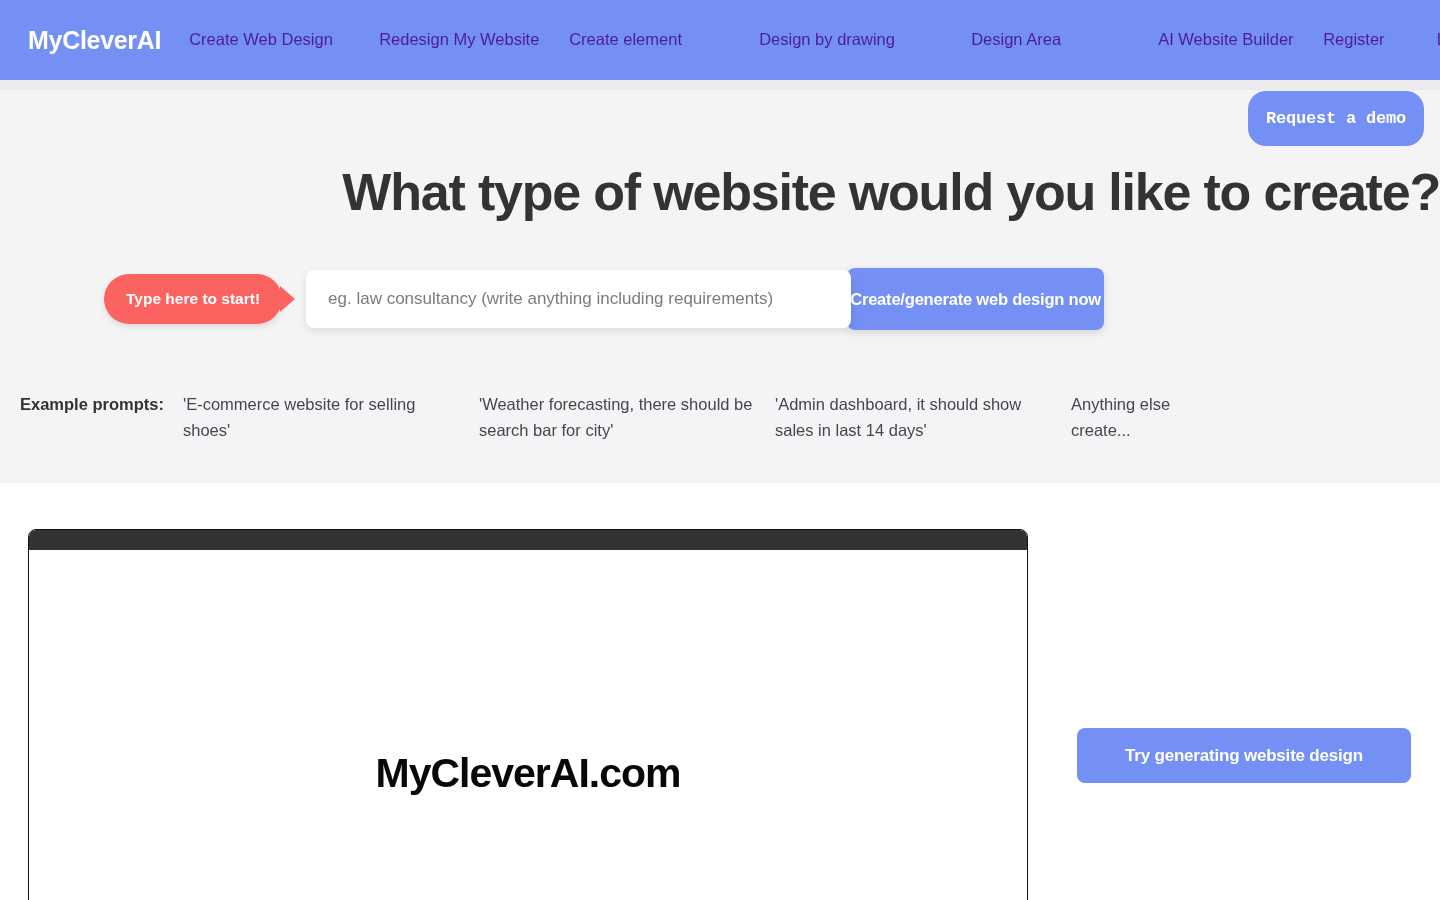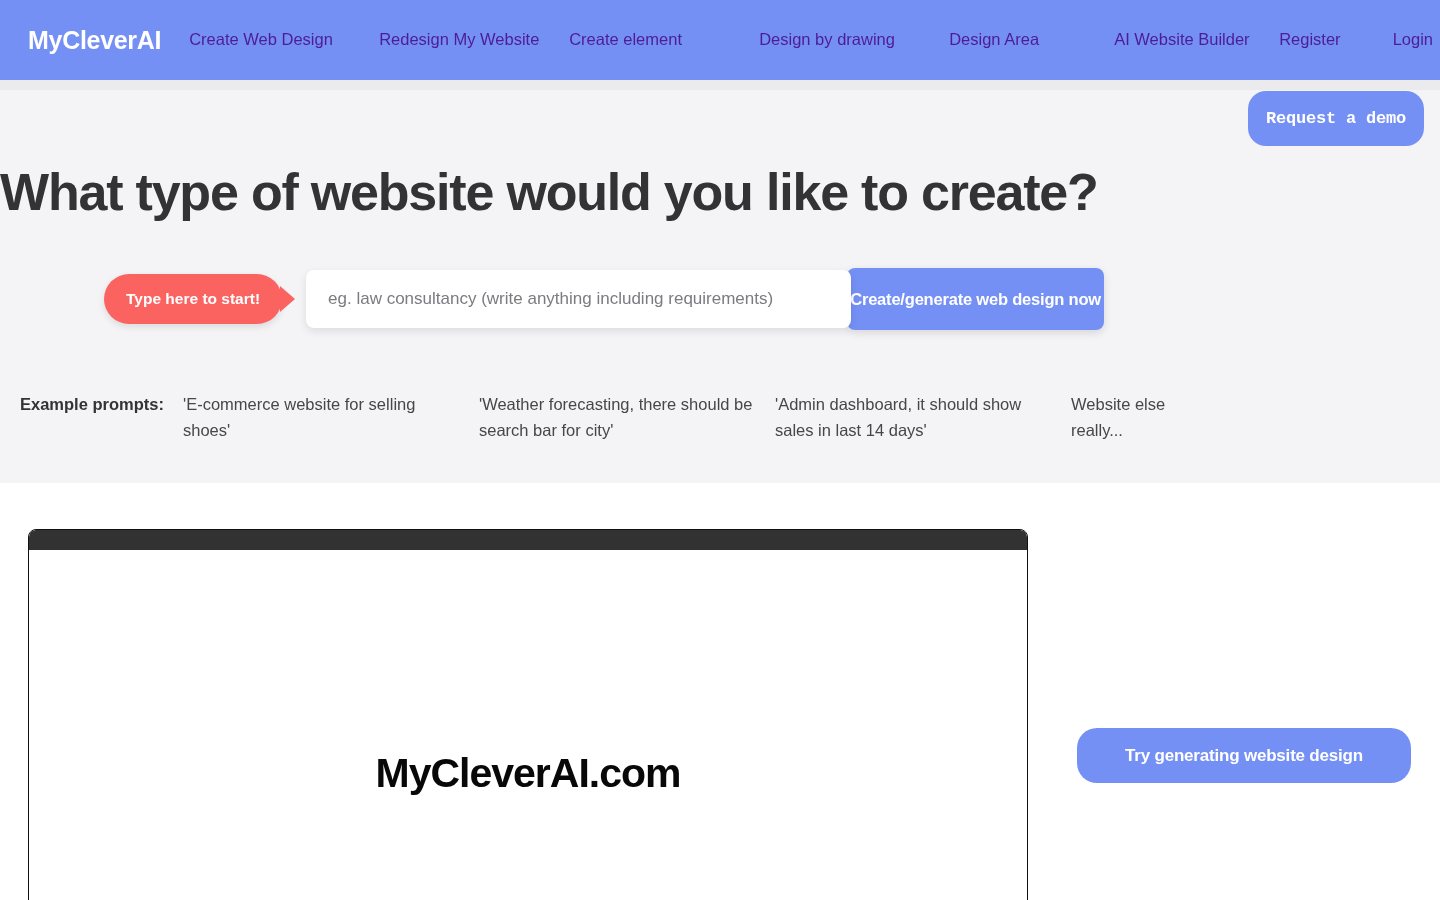--- a/index.html
+++ b/index.html
@@ -39,21 +39,21 @@
   }
   .nav-item {
     color: #4c1d95;
     font-size: 16.5px;
     font-weight: 500;
     line-height: 1.45;
     width: 190px;
     cursor: pointer;
     padding-right: 18px;
   }
-  .nav-item.narrow { width: 165px; }
+  .nav-item.narrow { width: 165px; margin-left: 22px; }
   .nav-right {
     display: flex;
     align-items: center;
     gap: 52px;
     padding-right: 8px;
   }
   .nav-right .nav-item {
     width: auto;
     padding-right: 0;
   }
@@ -89,21 +89,21 @@
     padding: 18px 18px;
     cursor: pointer;
     letter-spacing: -0.2px;
   }
 
   .hero-title {
     position: absolute;
     top: 82px;
     left: 0;
     width: 1440px;
-    text-align: left;
+    text-align: right;
     font-size: 52px;
     font-weight: bold;
     color: #333336;
     letter-spacing: -1.2px;
   }
 
   
   .search-row {
     position: absolute;
     top: 188px;
@@ -231,21 +231,21 @@
   }
   .btn-try {
     position: absolute;
     top: 245px;
     left: 1077px;
     width: 334px;
     height: 55px;
     background: #7590f5;
     color: #ffffff;
     border: none;
-    border-radius: 20px;
+    border-radius: 8px;
     font-family: "Liberation Sans", sans-serif;
     font-size: 17px;
     font-weight: bold;
     cursor: pointer;
     letter-spacing: -0.2px;
   }
 </style>
 </head>
 <body>
 
@@ -278,21 +278,21 @@
     <div class="badge">Type here to start!</div>
     <input class="search-field" type="text" placeholder="eg. law consultancy (write anything including requirements)" style="">
     <button class="btn-generate">Create/generate web design now</button>
   </div>
 
   <div class="prompts">
     <div class="prompts-label">Example prompts:</div>
     <div class="prompt-item">'E-commerce website for selling shoes'</div>
     <div class="prompt-item">'Weather forecasting, there should be search bar for city'</div>
     <div class="prompt-item">'Admin dashboard, it should show sales in last 14 days'</div>
-    <div class="prompt-item last">Website else really...</div>
+    <div class="prompt-item last">Anything else create...</div>
   </div>
 </div>
 
 <div class="showcase">
   <div class="browser-mock">
     <div class="browser-bar"></div>
     <div class="browser-body">
       <div class="mock-title">MyCleverAI.com</div>
     </div>
   </div>

